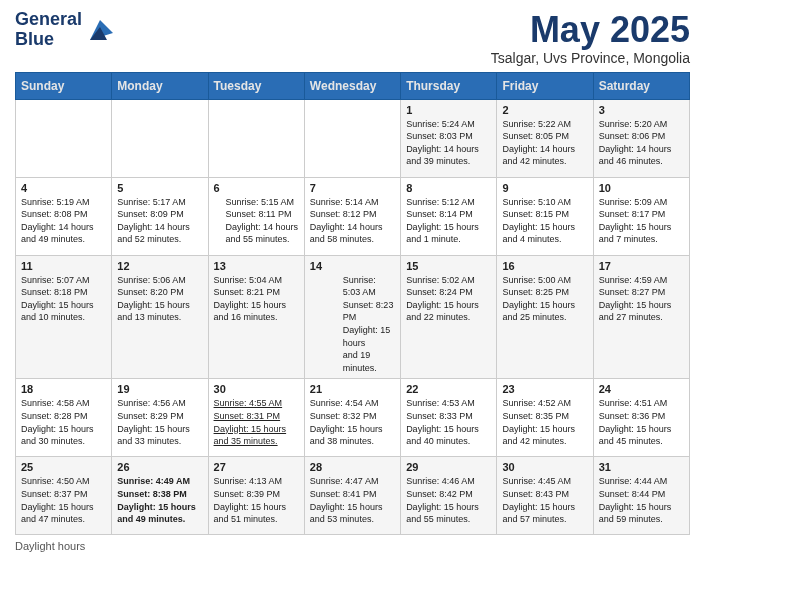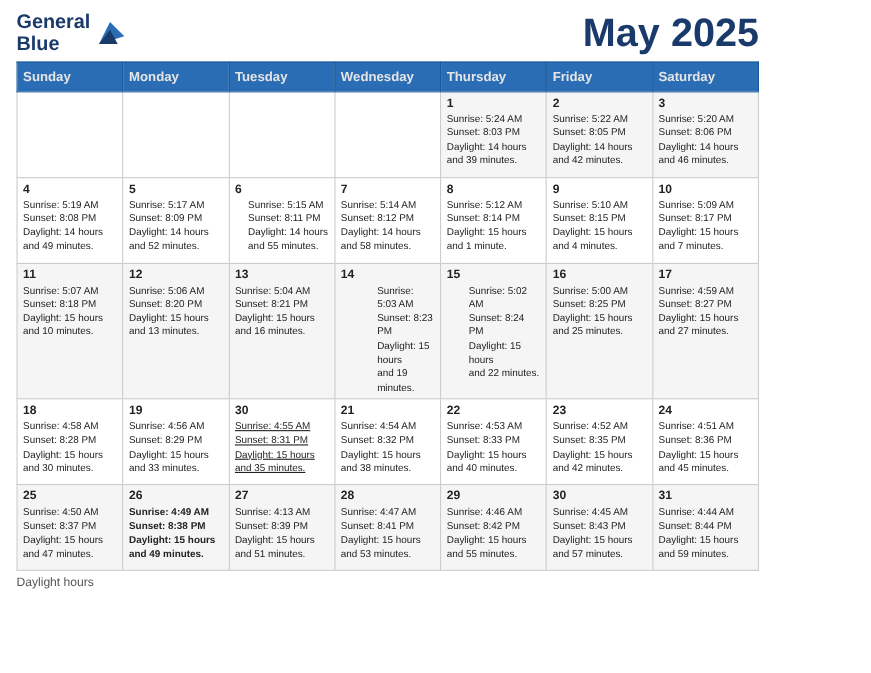--- a/index.html
+++ b/index.html
@@ -102,20 +102,21 @@
           </div>
           <svg class="logo-icon" viewBox="0 0 30 30" xmlns="http://www.w3.org/2000/svg">
             <polygon points="5,25 15,5 28,18" fill="#2a6db5"></polygon>
             <polygon points="5,25 15,12 22,25" fill="#1a3a6b"></polygon>
           </svg>
         </div>
       </div>
     </div>
     <div class="title-block">
       <div class="main-title">May 2025</div>
+      <div class="subtitle">Tsalgar, Uvs Province, Mongolia</div>
     </div>
   </div>
 
   <table>
     <thead>
       <tr>
       <th>Sunday</th>
           <th>Monday</th>
           <th>Tuesday</th>
           <th>Wednesday</th>
@@ -227,21 +228,21 @@
           </td>
           <td>
             <div class="day-num">14</div>
             <div class="day-info" style="white-space: pre-line; margin-left: 33px;">Sunrise: 5:03 AM
 Sunset: 8:23 PM
 Daylight: 15 hours
 and 19 minutes.</div>
           </td>
           <td>
             <div class="day-num">15</div>
-            <div class="day-info" style="white-space: pre-line; margin-left: 20px;">Sunrise: 5:02 AM
+            <div class="day-info" style="white-space: pre-line;">Sunrise: 5:02 AM
 Sunset: 8:24 PM
 Daylight: 15 hours
 and 22 minutes.</div>
           </td>
           <td>
             <div class="day-num">16</div>
             <div class="day-info" style="white-space: pre-line;">Sunrise: 5:00 AM
 Sunset: 8:25 PM
 Daylight: 15 hours
 and 25 minutes.</div>

